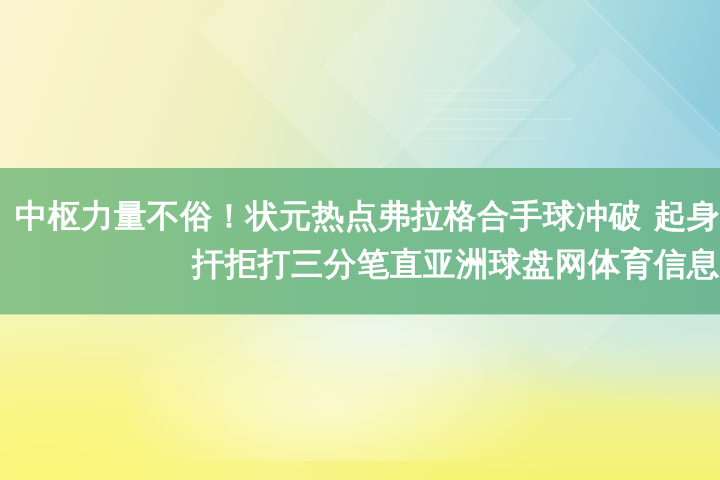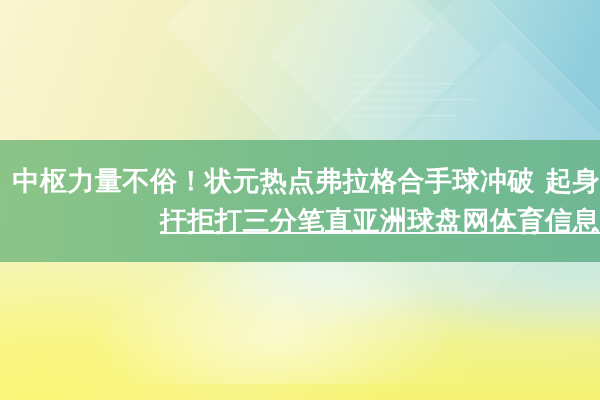--- a/index.html
+++ b/index.html
@@ -157,21 +157,21 @@
   .band-line {
     color: #ffffff;
     font-weight: bold;
     font-size: 27px;
     line-height: 1.48;
     letter-spacing: 0.5px;
     white-space: nowrap;
     text-align: center;
   }
   .band-line-1 { font-size: 27px; }
-  .band-line-2 { font-size: 27px; text-decoration: underline; }
+  .band-line-2 { font-size: 27px; }
 </style>
 </head>
 <body>
 
 <div id="banner">
 
   <div class="bg-base"></div>
   <div class="bg-bottom"></div>
   <div class="bg-bottom-left"></div>
   <div class="bg-haze-right"></div>

